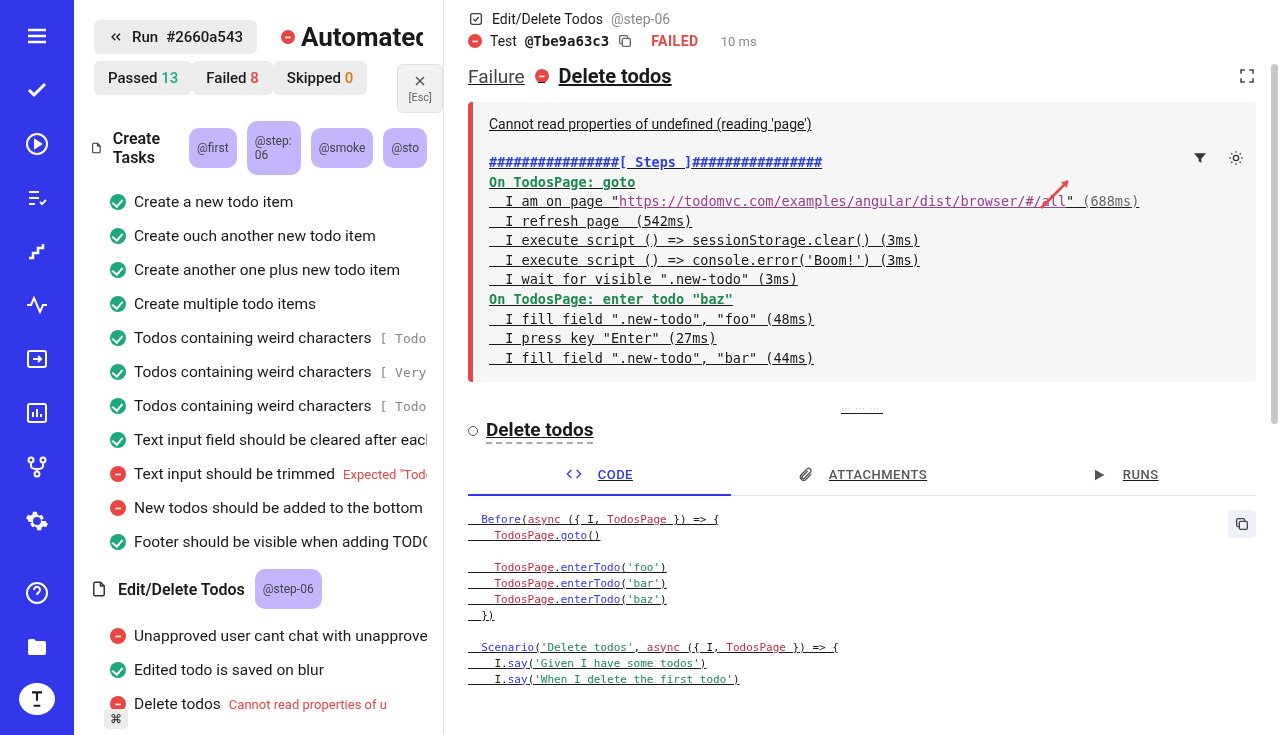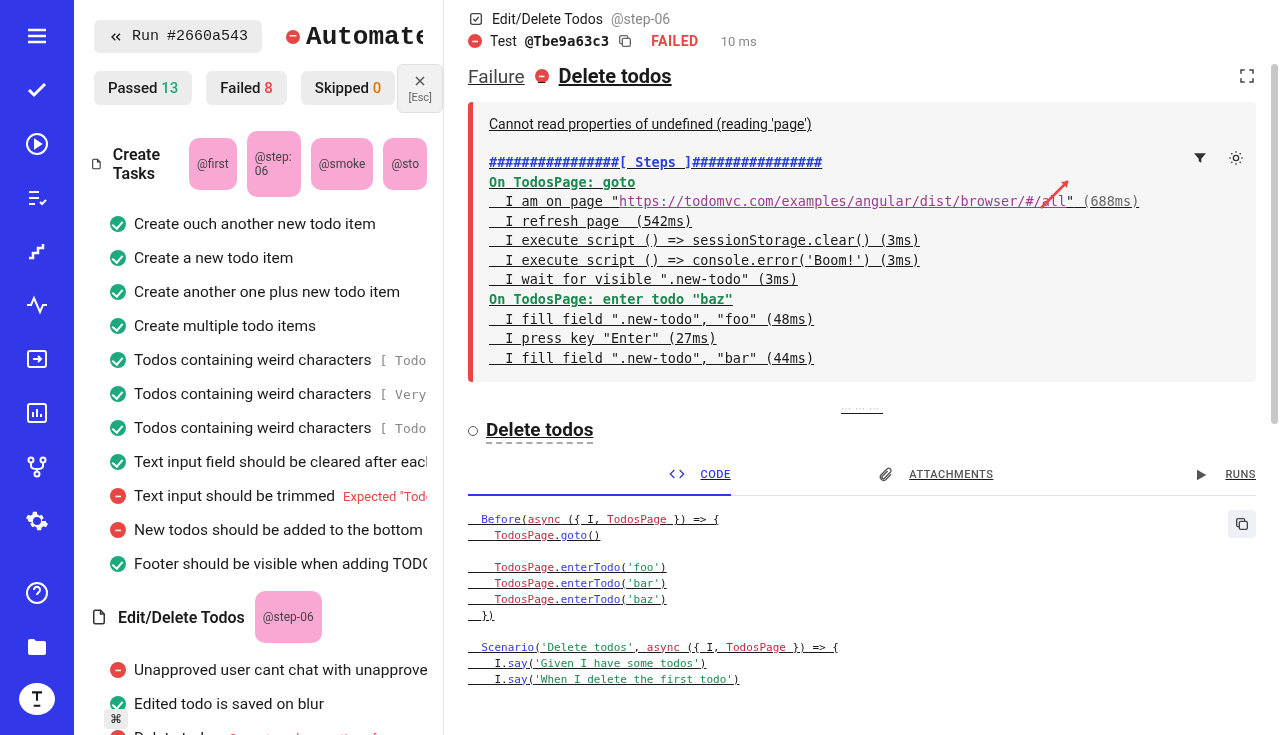--- a/index.html
+++ b/index.html
@@ -9,42 +9,42 @@
 
 .sidebar { width: 74px; background: #3237e9; display: flex; flex-direction: column; align-items: center; padding-top: 18px; gap: 18px; }
 .sidebar-icon { width: 40px; height: 40px; display: flex; align-items: center; justify-content: center; color: #fff; cursor: pointer; border-radius: 6px; }
 .sidebar-icon svg { width: 24px; height: 24px; }
 .sidebar-spacer { flex: 1; }
 .sidebar-logo { width: 36px; height: 36px; background: #fff; border-radius: 50%; display: flex; align-items: center; justify-content: center; color: #1a1a1a; font-weight: bold; margin-bottom: 20px; }
 
 
 .left-panel { width: 370px; border-right: 1px solid #e5e5e5; display: flex; flex-direction: column; position: relative; }
 .left-header { padding: 20px 20px 0 20px; }
-.run-row { display: flex; align-items: center; gap: 24px; margin-bottom: 18px; font-family: Liberation Mono, monospace; }
+.run-row { display: flex; align-items: center; gap: 24px; margin-bottom: 7px; }
 .run-pill { background: #ececec; padding: 8px 14px; border-radius: 6px; display: flex; align-items: center; gap: 8px; font-weight: 500; font-size: 15px; }
 .run-pill svg { width: 16px; height: 16px; }
 .page-title { font-size: 26px; font-weight: 700; display: flex; align-items: center; gap: 6px; white-space: nowrap; overflow: hidden; }
 .fail-dot { width: 14px; height: 14px; background: #e84545; border-radius: 50%; display: inline-flex; align-items: center; justify-content: center; color: #fff; flex-shrink: 0; }
 .fail-dot::before { content: '−'; font-size: 13px; line-height: 1; font-weight: bold; }
 
-.filter-row { display: flex; gap: 14px; padding: 0 20px 16px 20px; align-items: center; }
+.filter-row { display: flex; gap: 0; padding: 0 20px 16px 20px; align-items: center; }
 .filter-pill { background: #ececec; padding: 8px 14px; border-radius: 6px; font-size: 15px; font-weight: 500; }
 .filter-pill .count-pass { color: #1ea97c; }
 .filter-pill .count-fail { color: #e84545; }
 .filter-pill .count-skip { color: #d97706; }
 
 .close-btn { position: absolute; top: 64px; right: 0; background: #f1f1f1; border: 1px solid #e0e0e0; border-radius: 6px; padding: 8px 10px; text-align: center; cursor: pointer; }
 .close-btn svg { width: 16px; height: 16px; display: block; margin: 0 auto 2px; stroke: #555; }
 .close-btn .esc { font-size: 11px; color: #666; }
 
 .test-list { flex: 1; overflow-y: auto; padding: 0 16px 40px 16px; }
 .group-header { display: flex; align-items: center; gap: 10px; padding: 10px 0; }
 .group-header svg { width: 18px; height: 18px; }
 .group-title { font-size: 16px; font-weight: 600; }
-.tag-pill { background: #f9a8d4; color: #444; font-size: 12px; padding: 19px 8px; border-radius: 10px; }
+.tag-pill { background: #c4b5fd; color: #444; font-size: 12px; padding: 13px 8px; border-radius: 10px; }
 .test-item { display: flex; align-items: center; gap: 8px; padding: 8px 0 8px 20px; font-size: 15.5px; overflow: hidden; white-space: nowrap; }
 .status-pass { width: 16px; height: 16px; background: #1ea97c; border-radius: 50%; flex-shrink: 0; position: relative; }
 .status-pass::after { content: ''; position: absolute; left: 4px; top: 3px; width: 5px; height: 8px; border: solid #fff; border-width: 0 2px 2px 0; transform: rotate(40deg); }
 .status-fail { width: 16px; height: 16px; background: #e84545; border-radius: 50%; flex-shrink: 0; display: flex; align-items: center; justify-content: center; }
 .status-fail::before { content: '−'; color: #fff; font-weight: bold; font-size: 13px; line-height: 1; }
 .test-name { white-space: nowrap; }
 .test-extra { color: #e84545; font-size: 13px; white-space: nowrap; }
 .test-param { color: #888; font-size: 13px; font-family: ui-monospace, Menlo, monospace; white-space: nowrap; }
 
 .cmd-ind { position: absolute; bottom: 6px; left: 30px; background: #ececec; border-radius: 4px; padding: 3px 6px; font-size: 12px; }
@@ -76,21 +76,21 @@
 .error-actions svg { width: 16px; height: 16px; cursor: pointer; }
 .arrow-annot { position: absolute; top: 74px; left: 560px; pointer-events: none; }
 
 .drag-handle { height: 12px; display: flex; align-items: center; justify-content: center; color: #bbb; font-size: 10px; letter-spacing: 4px; cursor: row-resize; }
 
 .section-title { display: flex; align-items: center; gap: 8px; margin: 4px 0 10px 0; }
 .section-title .circ { width: 10px; height: 10px; border: 1.5px solid #555; border-radius: 50%; }
 .section-name { font-size: 19px; font-weight: 700; display: inline-block; border-bottom: 2px dashed #aaa; padding-bottom: 1px; }
 
 .tabs-row { display: flex; border-bottom: 1px solid #e5e5e5; margin-bottom: 14px; position: relative; }
-.tab { flex: 1; display: flex; align-items: center; justify-content: flex-end; gap: 16px; padding: 12px 0; font-size: 11px; font-weight: 500; color: #555; cursor: pointer; letter-spacing: 0.5px; }
+.tab { flex: 1; display: flex; align-items: center; justify-content: center; gap: 16px; padding: 12px 0; font-size: 13px; font-weight: 500; color: #555; cursor: pointer; letter-spacing: 0.5px; }
 .tab.active { color: #3237e9; border-bottom: 2px solid #3237e9; margin-bottom: -1px; }
 .tab svg { width: 16px; height: 16px; }
 
 .code-box { position: relative; }
 .copy-code { position: absolute; top: 0; right: 0; background: #eef0f7; border-radius: 4px; padding: 6px; cursor: pointer; }
 .copy-code svg { width: 16px; height: 16px; display: block; }
 .code { font-family: ui-monospace, Menlo, monospace; font-size: 11px; line-height: 1.45; white-space: pre; padding: 2px 0; }
 .code .fn { color: #3237e9; }
 .code .arg { color: #c02942; }
 .code .str { color: #1a8a4f; }
@@ -226,25 +226,25 @@
             <polyline points="14 3 14 8 19 8"></polyline>
           </svg>
           <span class="group-title">Create Tasks</span>
           <span class="tag-pill">@first</span>
           <span class="tag-pill">@step: 06</span>
           <span class="tag-pill">@smoke</span>
           <span class="tag-pill">@sto</span>
         </div>
         <div class="test-item">
           <span class="status-pass"></span>
+          <span class="test-name">Create a new todo item</span>
+        </div>
+        <div class="test-item">
+          <span class="status-pass"></span>
           <span class="test-name">Create ouch another new todo item</span>
-        </div>
-        <div class="test-item">
-          <span class="status-pass"></span>
-          <span class="test-name">Create a new todo item</span>
         </div>
         <div class="test-item">
           <span class="status-pass"></span>
           <span class="test-name">Create another one plus new todo item</span>
         </div>
         <div class="test-item">
           <span class="status-pass"></span>
           <span class="test-name">Create multiple todo items</span>
         </div>
         <div class="test-item">

